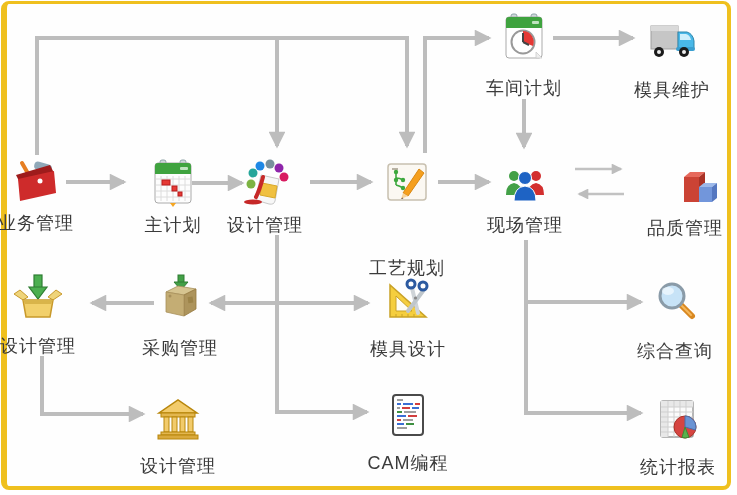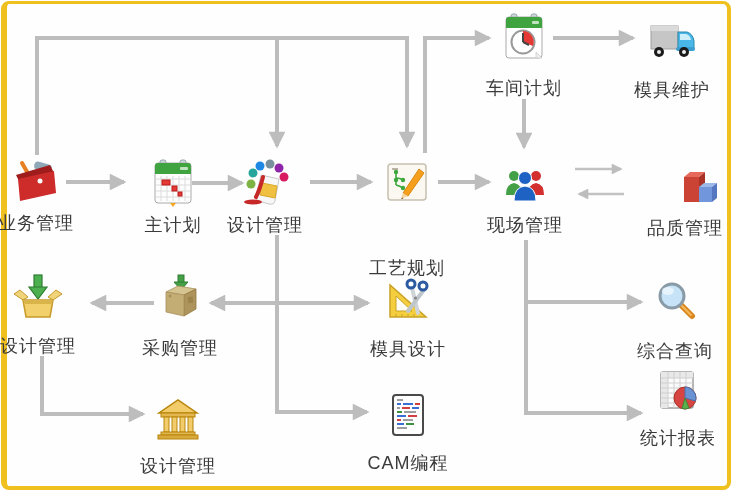--- a/index.html
+++ b/index.html
@@ -12,21 +12,21 @@
   .node{position:absolute;width:90px;display:flex;flex-direction:column;align-items:center;cursor:pointer;}
   .node .ic{width:52px;height:52px;display:block;}
   .node .lb{font-size:18px;color:#3b3b3b;margin-top:4px;white-space:nowrap;letter-spacing:1px;}
   .node .lb.mt12{margin-top:12px;} .node .lb.mt10{margin-top:10px;}
   
   .n0{left:479px;top:12px;}  .n1{left:627px;top:14px;}
   .n2{left:-9px;top:155px;}  .n3{left:128px;top:157px;} .n4{left:220px;top:157px;}
   .n5{left:362px;top:155px;gap:45px;} .n6{left:480px;top:157px;align-items:center;} .n7{left:633px;top:160px;align-items:flex-end;}
   .n8{left:-7px;top:270px;}  .n9{left:135px;top:272px;} .n10{left:363px;top:273px;}
   .n11{left:630px;top:275px;}
-  .n12{left:133px;top:392px;} .n13{left:363px;top:389px;} .n14{left:633px;top:364px;}
+  .n12{left:133px;top:392px;} .n13{left:363px;top:389px;} .n14{left:633px;top:393px;}
 </style>
 </head>
 <body>
 
 <div class="stage">
   <div class="frame"></div>
 
   <svg class="conn layer" width="737" height="495" viewBox="0 0 737 495">
     <defs>
       <marker id="ah" viewBox="0 0 10 10" refX="8.5" refY="5" markerWidth="4.6" markerHeight="4.2" orient="auto" markerUnits="strokeWidth">

